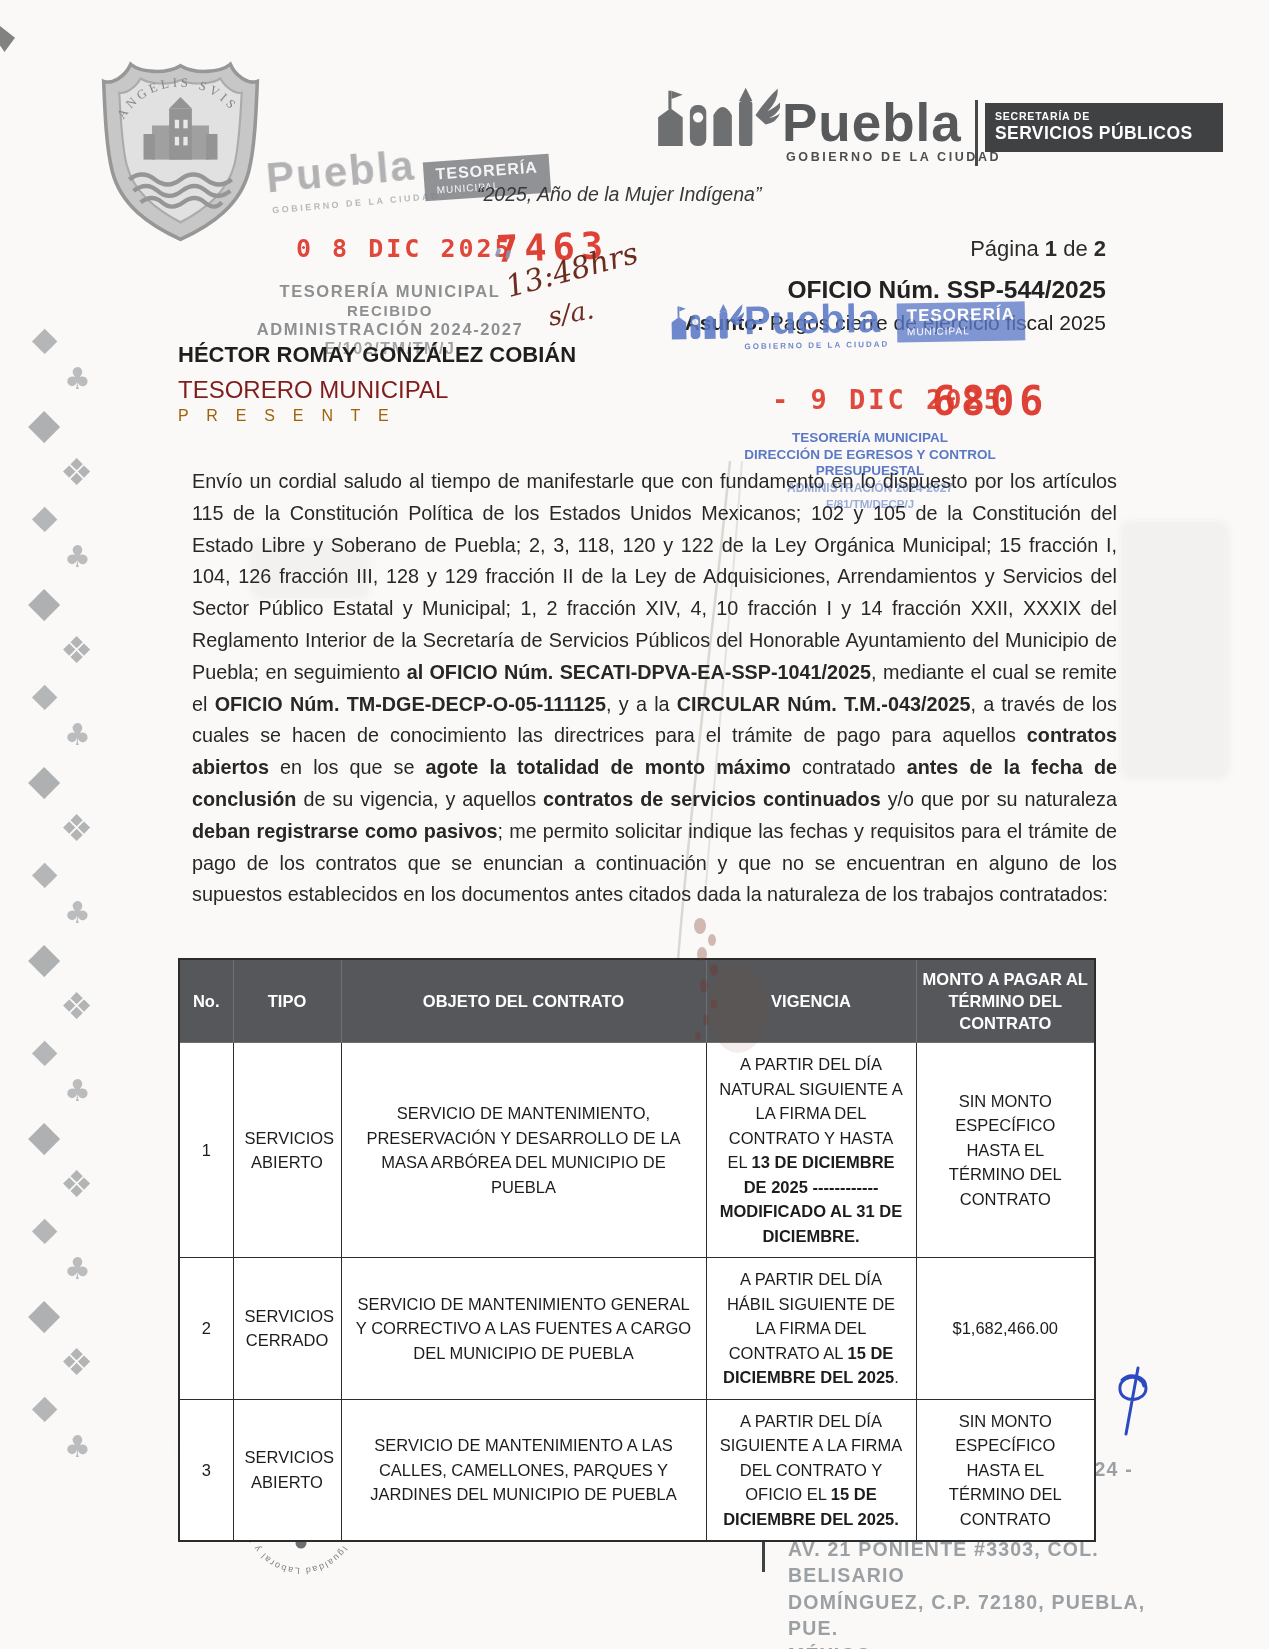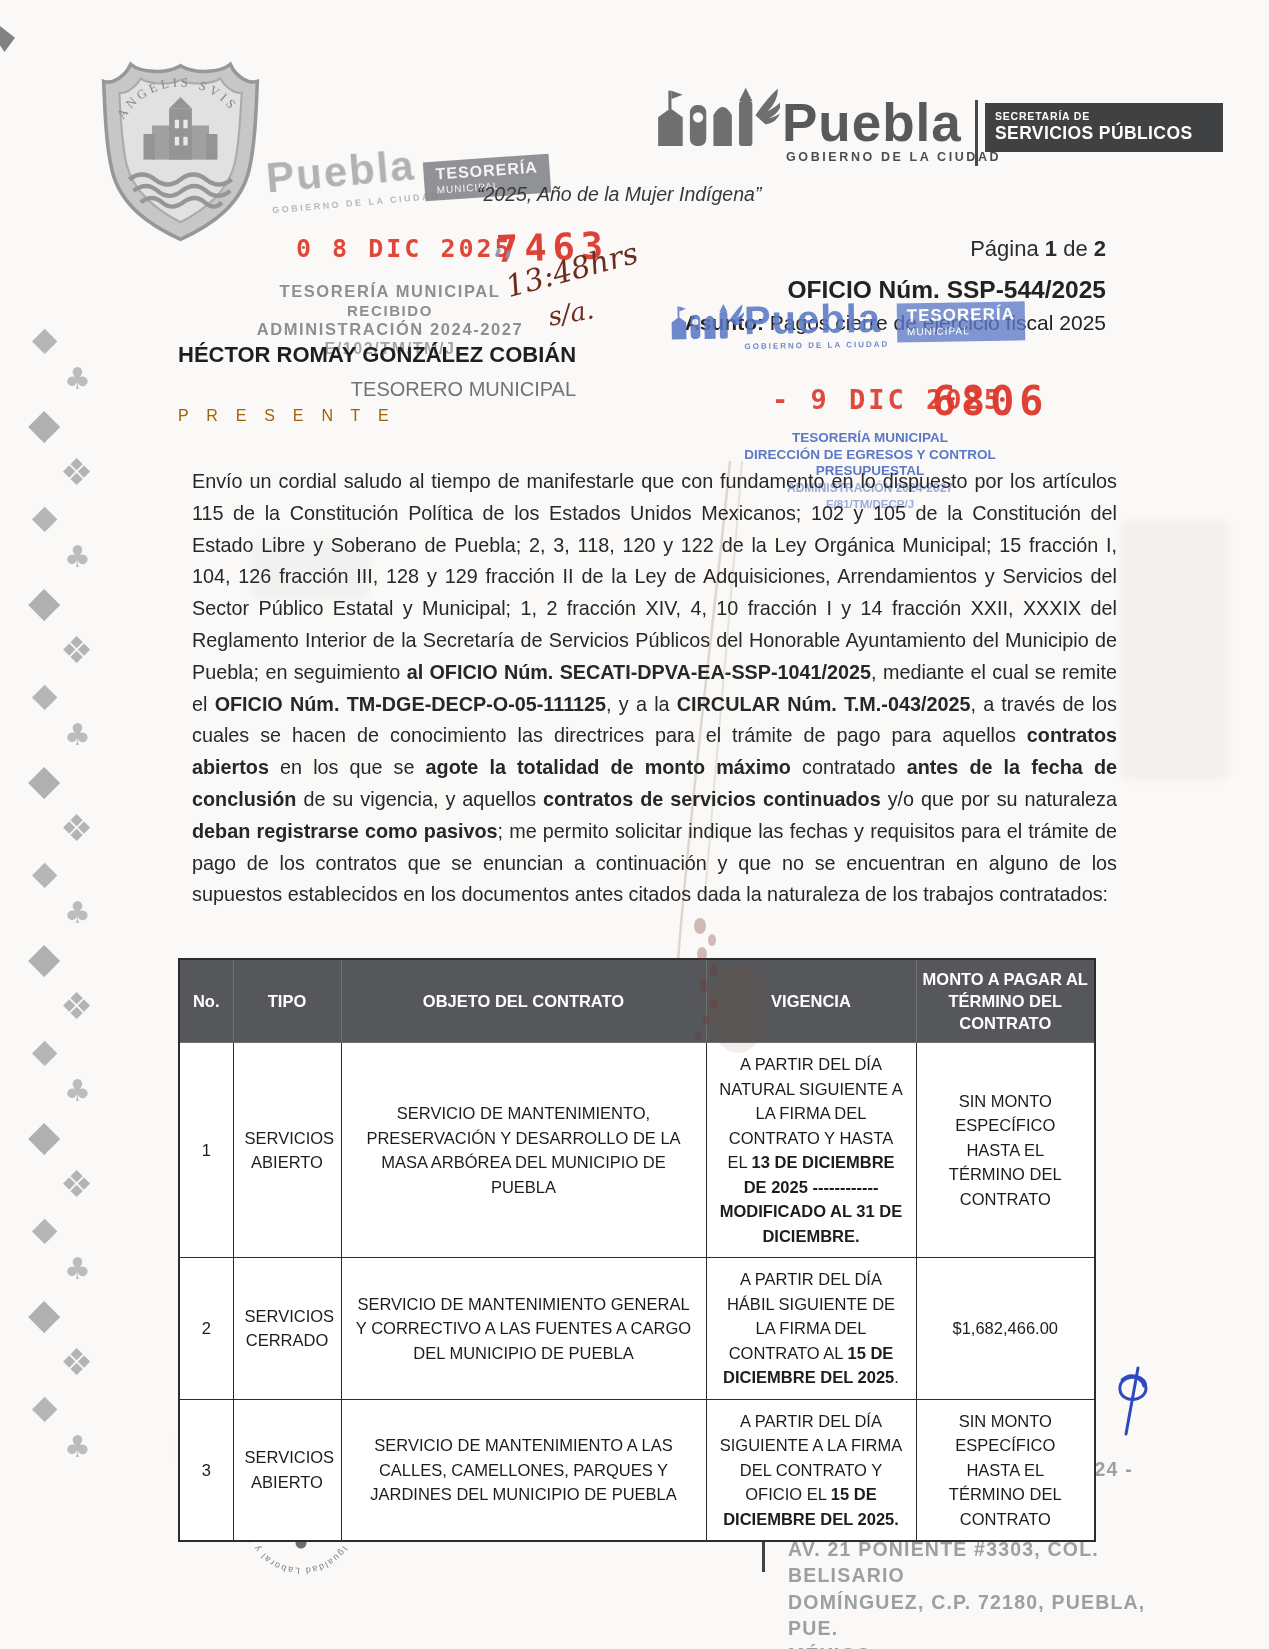--- a/index.html
+++ b/index.html
@@ -83,21 +83,21 @@
   .blue-badge .l2{font-size:10px; letter-spacing:1px;}
 
   .decp-stamp{left:740px; top:430px; width:260px; text-align:center; color:#5b79c7; font-weight:600; z-index:1;}
   .decp-stamp div{font-size:13.5px; line-height:16.5px;}
   .decp-stamp div:nth-child(4){opacity:.6; font-size:12px;}
   .decp-stamp div:nth-child(5){opacity:.6; font-size:11.5px;}
 
   
   .recipient{left:178px; top:342px; z-index:2;}
   .recipient .name{font-size:22px; font-weight:700; color:#1e1e1e; margin-bottom:7px;}
-  .recipient .line{font-size:20px; line-height:29px; color:#737373;text-align:right;}
+  .recipient .line{font-size:24px; line-height:29px; color:#7f1d1d;}
   .recipient .salutation{font-size:16px; letter-spacing:.42em; margin-top:3px; color:#a16207;}
 
   
   .body-text{left:192px; top:466px; width:925px; font-size:19.8px; line-height:31.8px;
     text-align:justify; color:#272727; z-index:2;}
 
   
   table.contracts{left:178px; top:958px; position:absolute; border-collapse:collapse;
     width:916px; table-layout:fixed; background:#fff; z-index:2;}
   table.contracts th{background:#55575a; color:#fff; font-weight:600; font-size:16.5px;

